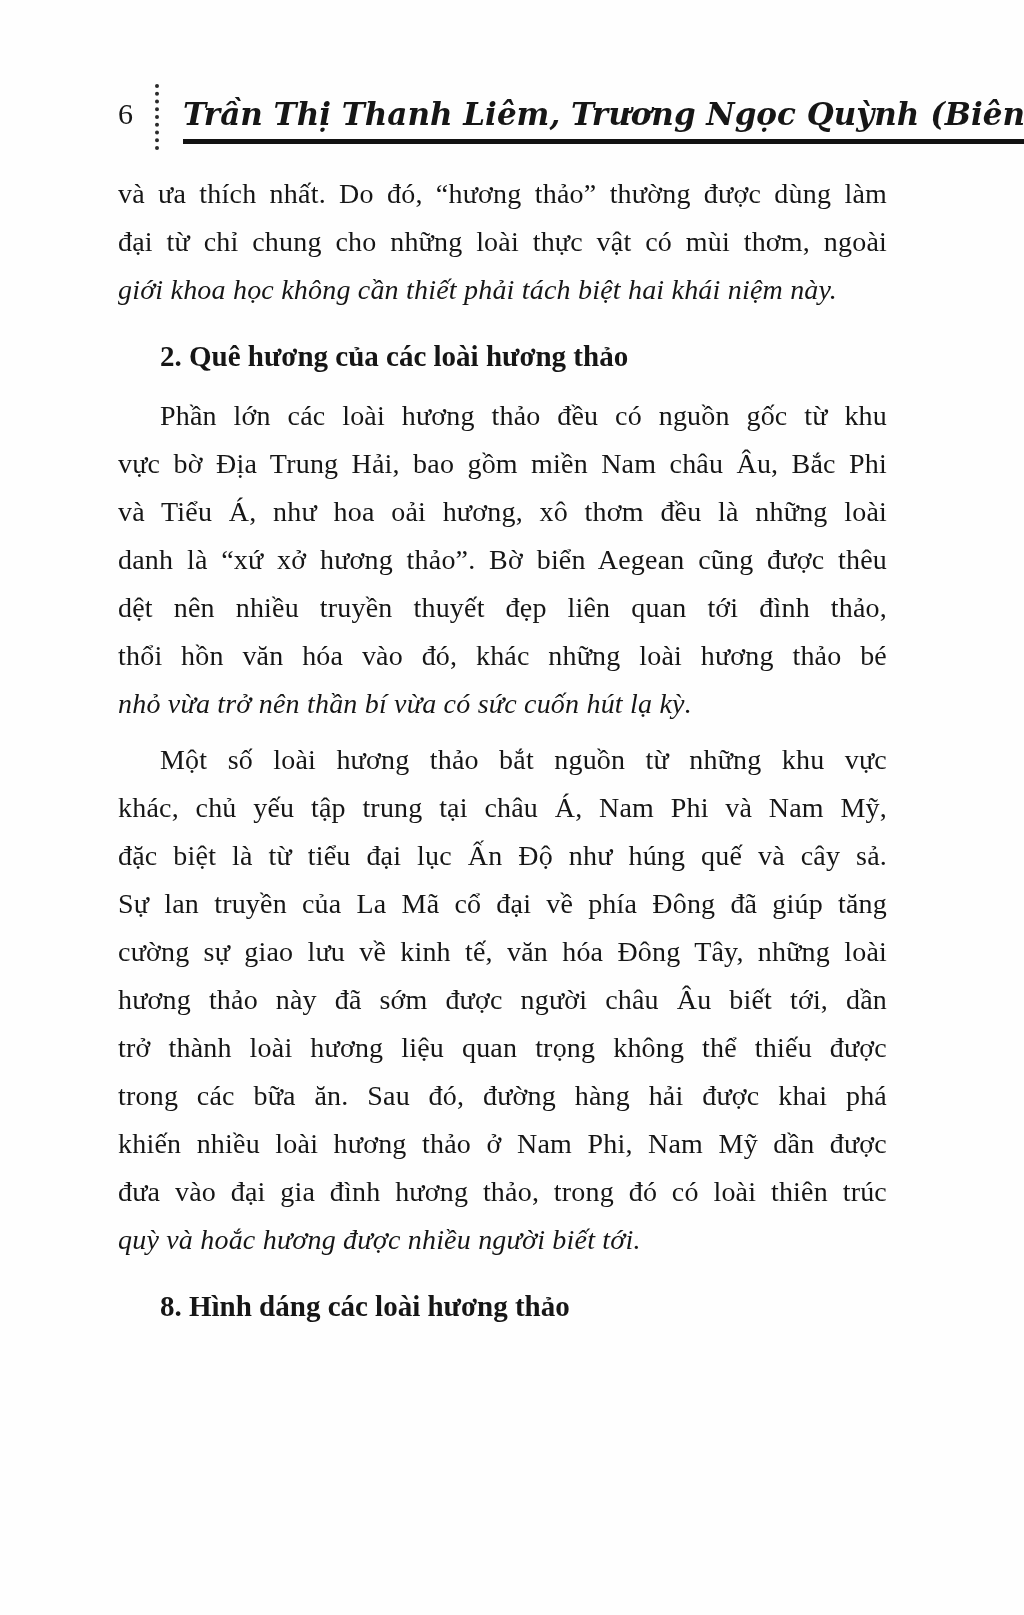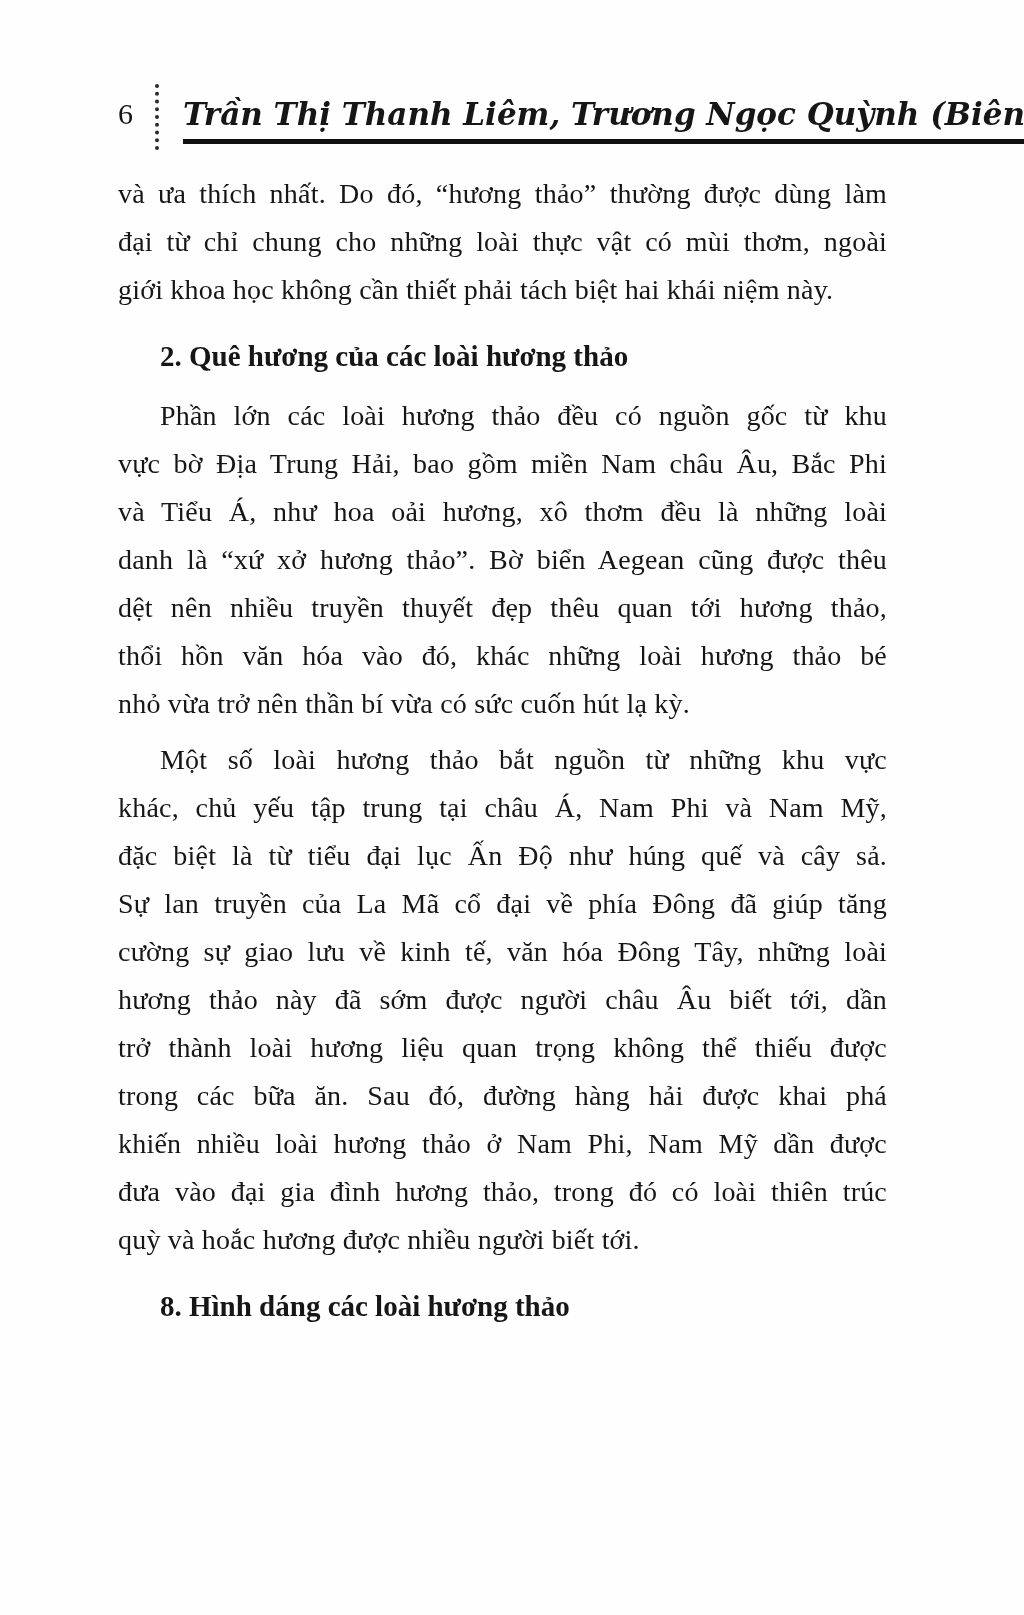--- a/index.html
+++ b/index.html
@@ -54,21 +54,21 @@
     width: 769px;
   }
   .para { margin: 0 0 8px 0; }
   .line {
     font-size: 28px;
     line-height: 48px;
     text-align: justify;
     text-align-last: justify;
     letter-spacing: 0.2px;
   }
-  .line.last { text-align-last: left; }
+  .line.last { text-align-last: left; font-style: italic; }
   .line.first.indent { text-indent: 42px; }
   .heading {
     font-size: 29px;
     font-weight: bold;
     line-height: 48px;
     margin: 18px 0 12px 0;
     text-indent: 42px;
     font-family: Liberation Serif, serif;
   }
 </style>
@@ -91,21 +91,21 @@
         <div class="line first">và ưa thích nhất. Do đó, “hương thảo” thường được dùng làm</div>
         <div class="line">đại từ chỉ chung cho những loài thực vật có mùi thơm, ngoài</div>
         <div class="line last">giới khoa học không cần thiết phải tách biệt hai khái niệm này.</div>
       </div>
       <div class="heading">2. Quê hương của các loài hương thảo</div>
       <div class="para">
         <div class="line first indent">Phần lớn các loài hương thảo đều có nguồn gốc từ khu</div>
         <div class="line">vực bờ Địa Trung Hải, bao gồm miền Nam châu Âu, Bắc Phi</div>
         <div class="line">và Tiểu Á, như hoa oải hương, xô thơm đều là những loài</div>
         <div class="line">danh là “xứ xở hương thảo”. Bờ biển Aegean cũng được thêu</div>
-        <div class="line">dệt nên nhiều truyền thuyết đẹp thêu quan tới hương thảo,</div>
+        <div class="line">dệt nên nhiều truyền thuyết đẹp liên quan tới đình thảo,</div>
         <div class="line">thổi hồn văn hóa vào đó, khác những loài hương thảo bé</div>
         <div class="line last">nhỏ vừa trở nên thần bí vừa có sức cuốn hút lạ kỳ.</div>
       </div>
       <div class="para">
         <div class="line first indent">Một số loài hương thảo bắt nguồn từ những khu vực</div>
         <div class="line">khác, chủ yếu tập trung tại châu Á, Nam Phi và Nam Mỹ,</div>
         <div class="line">đặc biệt là từ tiểu đại lục Ấn Độ như húng quế và cây sả.</div>
         <div class="line">Sự lan truyền của La Mã cổ đại về phía Đông đã giúp tăng</div>
         <div class="line">cường sự giao lưu về kinh tế, văn hóa Đông Tây, những loài</div>
         <div class="line">hương thảo này đã sớm được người châu Âu biết tới, dần</div>

